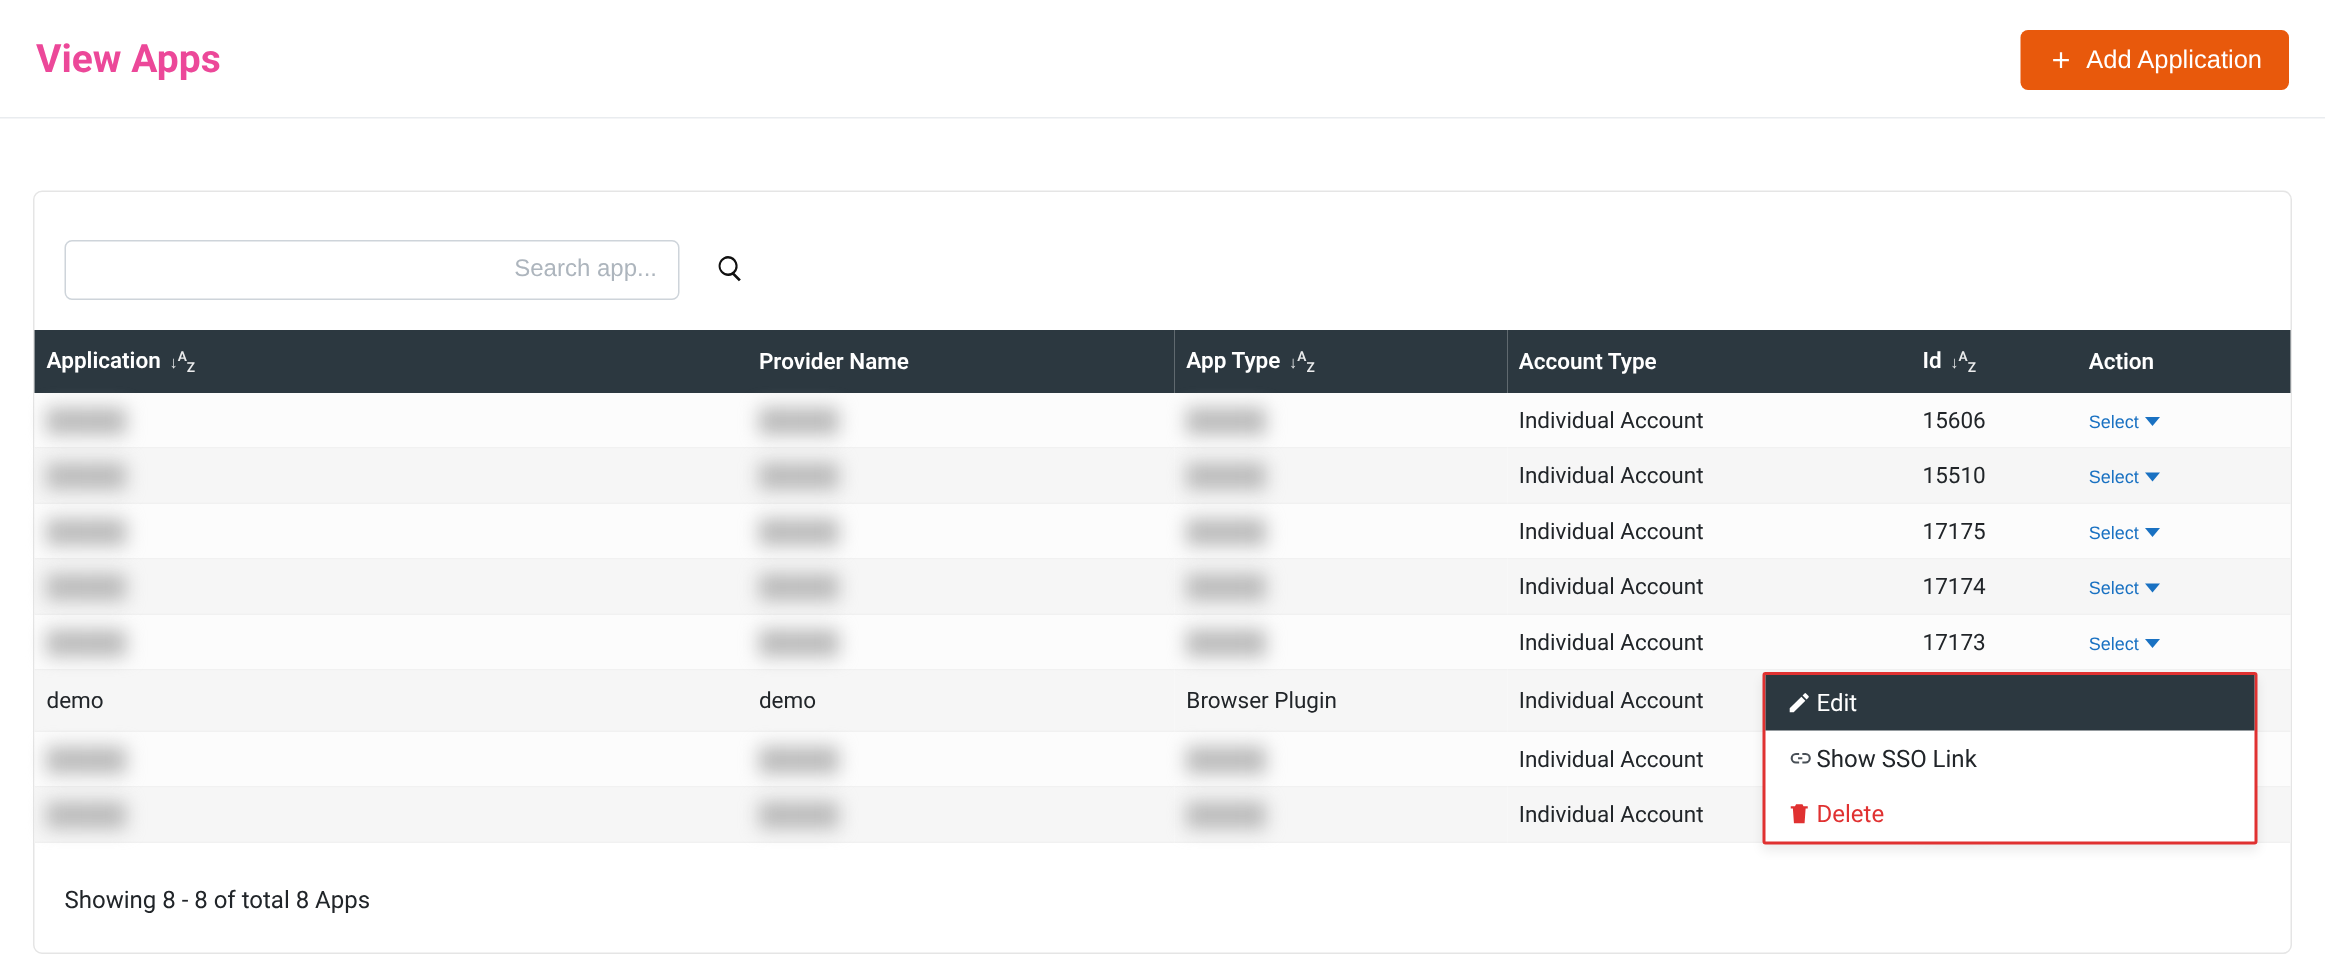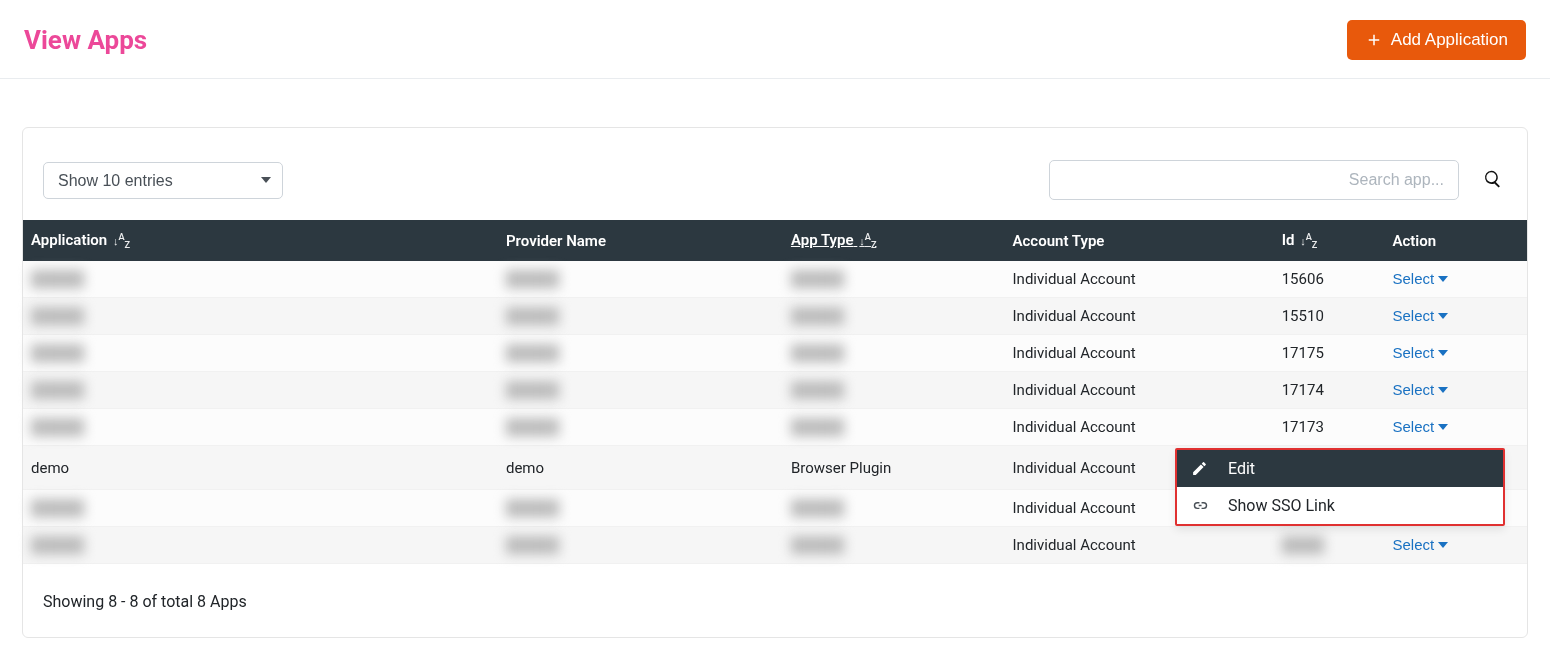--- a/index.html
+++ b/index.html
@@ -21,60 +21,55 @@
   table { width: calc(100% - 0px); border-collapse: collapse; }
   thead { background: #2c3840; color: #fff; padding-left: 36px; }
   th { text-align: left; padding: 11px 8px 11px 8px; font-weight: 600; font-size: 15px; }
   th:first-child { padding-left: 8px; }
   th .sort-glyph { font-size: 11px; margin-left: 2px; opacity: .9; }
   td { padding: 9px 8px; font-size: 15px; border-bottom: 1px solid #f1f1f1; color:#212529; }
   tr:nth-child(odd) td { background:#fcfcfc; }
   tr:nth-child(even) td { background:#f6f6f6; }
   td:first-child { padding-left: 8px; }
   .blurred { filter: blur(6px); color: #bbb; }
-  .select-link { color: #1971c2; font-size: 15px; background: none; border: none; cursor: pointer; display: inline-flex; align-items: center; gap: 4px; padding: 0; }
+  .select-link { color: #1971c2; font-size: 12px; background: none; border: none; cursor: pointer; display: inline-flex; align-items: center; gap: 4px; padding: 0; }
   .select-link .caret { border-left:5px solid transparent; border-right:5px solid transparent; border-top:6px solid #1971c2; display:inline-block; }
   .select-highlight { border: 2px solid #e03131; padding: 2px 6px; display:inline-flex; }
   .footer-text { padding: 28px 20px 0 20px; font-size: 16px; color:#212529; }
   .dropdown { position: absolute; right: 22px; top: 320px; width: 330px; background:#fff; border:2px solid #e03131; border-radius: 2px; box-shadow: 0 4px 8px rgba(0,0,0,.08); z-index:10; }
-  .dropdown-item { display:flex; align-items:center; gap:20px; padding:9px 14px; font-size:16px; cursor:pointer; }
+  .dropdown-item { display:flex; align-items:center; gap:3px; padding:9px 14px; font-size:16px; cursor:pointer; }
   .dropdown-item.active { background:#2c3840; color:#fff; }
   .dropdown-item.del { color:#e03131; }
   .dropdown-item svg { width:17px; height:17px; flex-shrink:0; }
   .dropdown-item.active svg { fill:#fff; }
   .dropdown-item:not(.active):not(.del) svg { fill:#495057; }
   .dropdown-item.del svg { fill:#e03131; }
   .col-app { width: 30%; }
   .col-prov { width: 18%; }
-  .col-type { width: 14%; text-decoration: underline; }
+  .col-type { width: 14%; }
   .col-acct { width: 17%; }
   .col-id   { width: 7%; }
   .col-act  { width: 9%; }
 </style>
 </head>
 <body>
 
 <div class="header-bar">
   <h1 class="page-title">View Apps</h1>
   <button class="btn-add">
     <svg width="18" height="18" viewBox="0 0 24 24">
         <path d="M19 11h-6V5h-2v6H5v2h6v6h2v-6h6z"></path>
       </svg>
     <span>Add Application</span>
   </button>
 </div>
 
 <div class="card">
 
   <div class="toolbar">
-    <div class="entries-wrap">
-      <select class="entries-select">
-        <option>Show 10 entries</option>
-      </select>
-    </div>
     <div class="search-group">
       <input type="text" class="search-input" placeholder="Search app..." style="">
       <button class="search-btn">
         <svg viewBox="0 0 24 24">
             <path d="M10 2a8 8 0 015.29 13.71l5 5-1.58 1.58-5-5A8 8 0 1110 2zm0 2a6 6 0 100 12 6 6 0 000-12z"></path>
           </svg>
       </button>
     </div>
   </div>
 
@@ -189,15 +184,21 @@
           <path d="M3 17.25V21h3.75l11-11-3.75-3.75-11 11zM20.71 7.04a1 1 0 000-1.41l-2.34-2.34a1 1 0 00-1.41 0l-1.83 1.83 3.75 3.75 1.83-1.83z"></path>
         </svg>
       <span>Edit</span>
     </div>
     <div class="dropdown-item">
       <svg viewBox="0 0 24 24">
           <path d="M3.9 12a5 5 0 015-5h3v2h-3a3 3 0 000 6h3v2h-3a5 5 0 01-5-5zm7-1h4v2h-4v-2zm4-4h3a5 5 0 010 10h-3v-2h3a3 3 0 000-6h-3V7z"></path>
         </svg>
       <span>Show SSO Link</span>
     </div>
+    <div class="dropdown-item del">
+      <svg viewBox="0 0 24 24">
+          <path d="M6 7h12l-1 14H7L6 7zm3-4h6l1 2h4v2H4V5h4l1-2z"></path>
+        </svg>
+      <span>Delete</span>
+    </div>
   </div>
 
 </div>
 
 </body></html>

